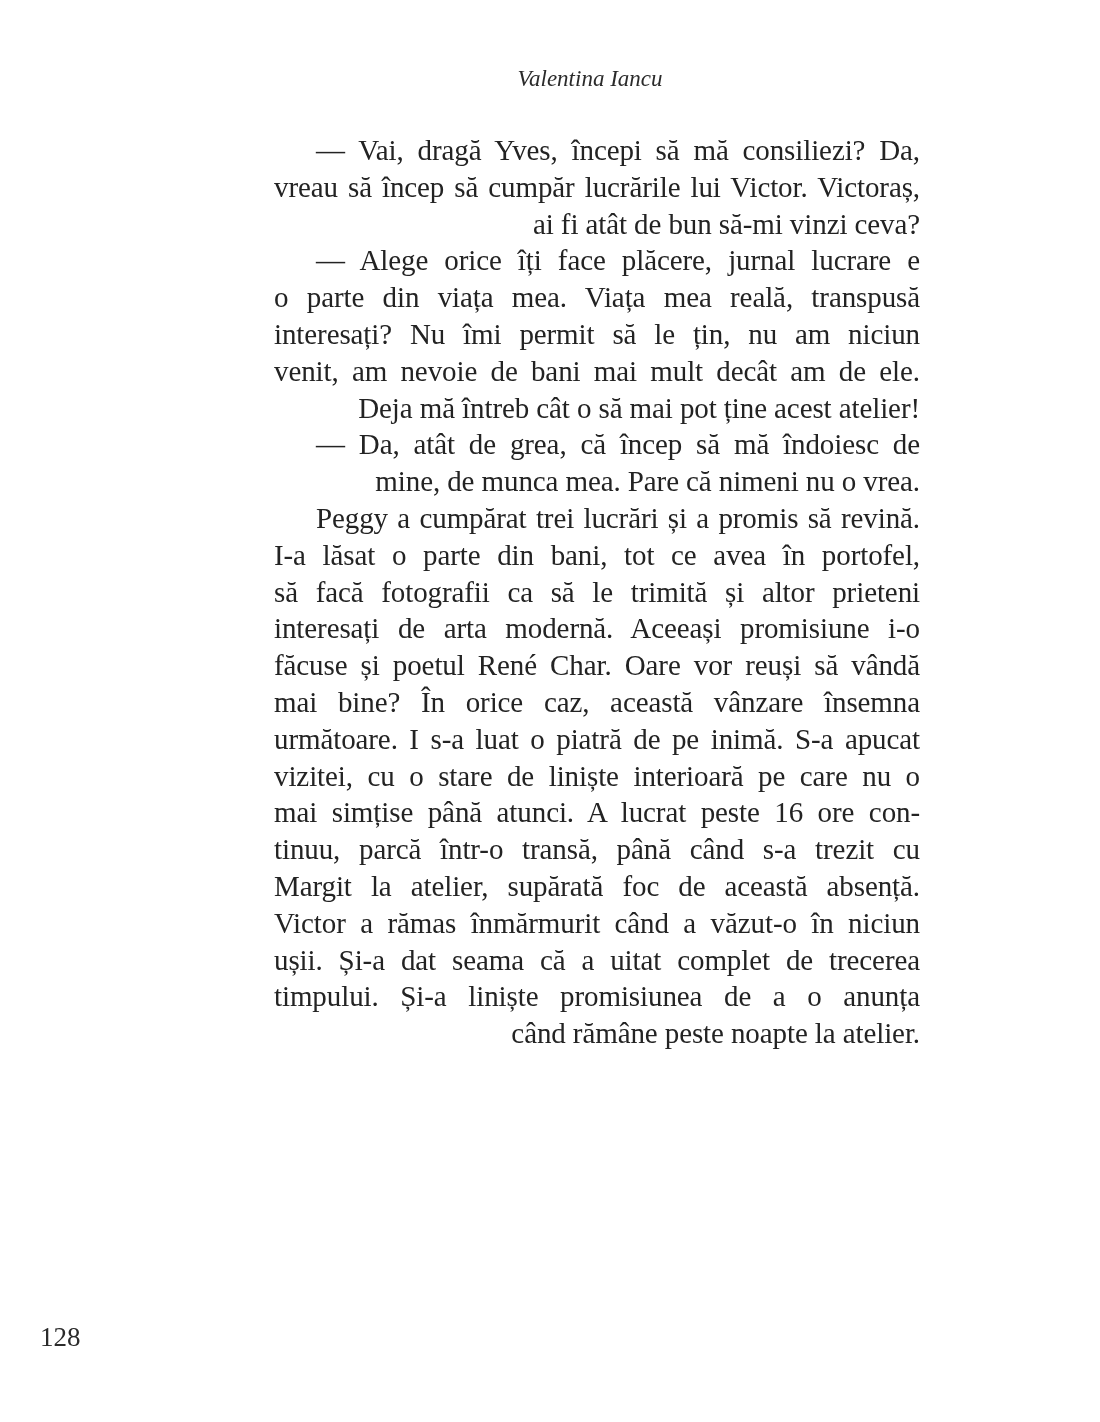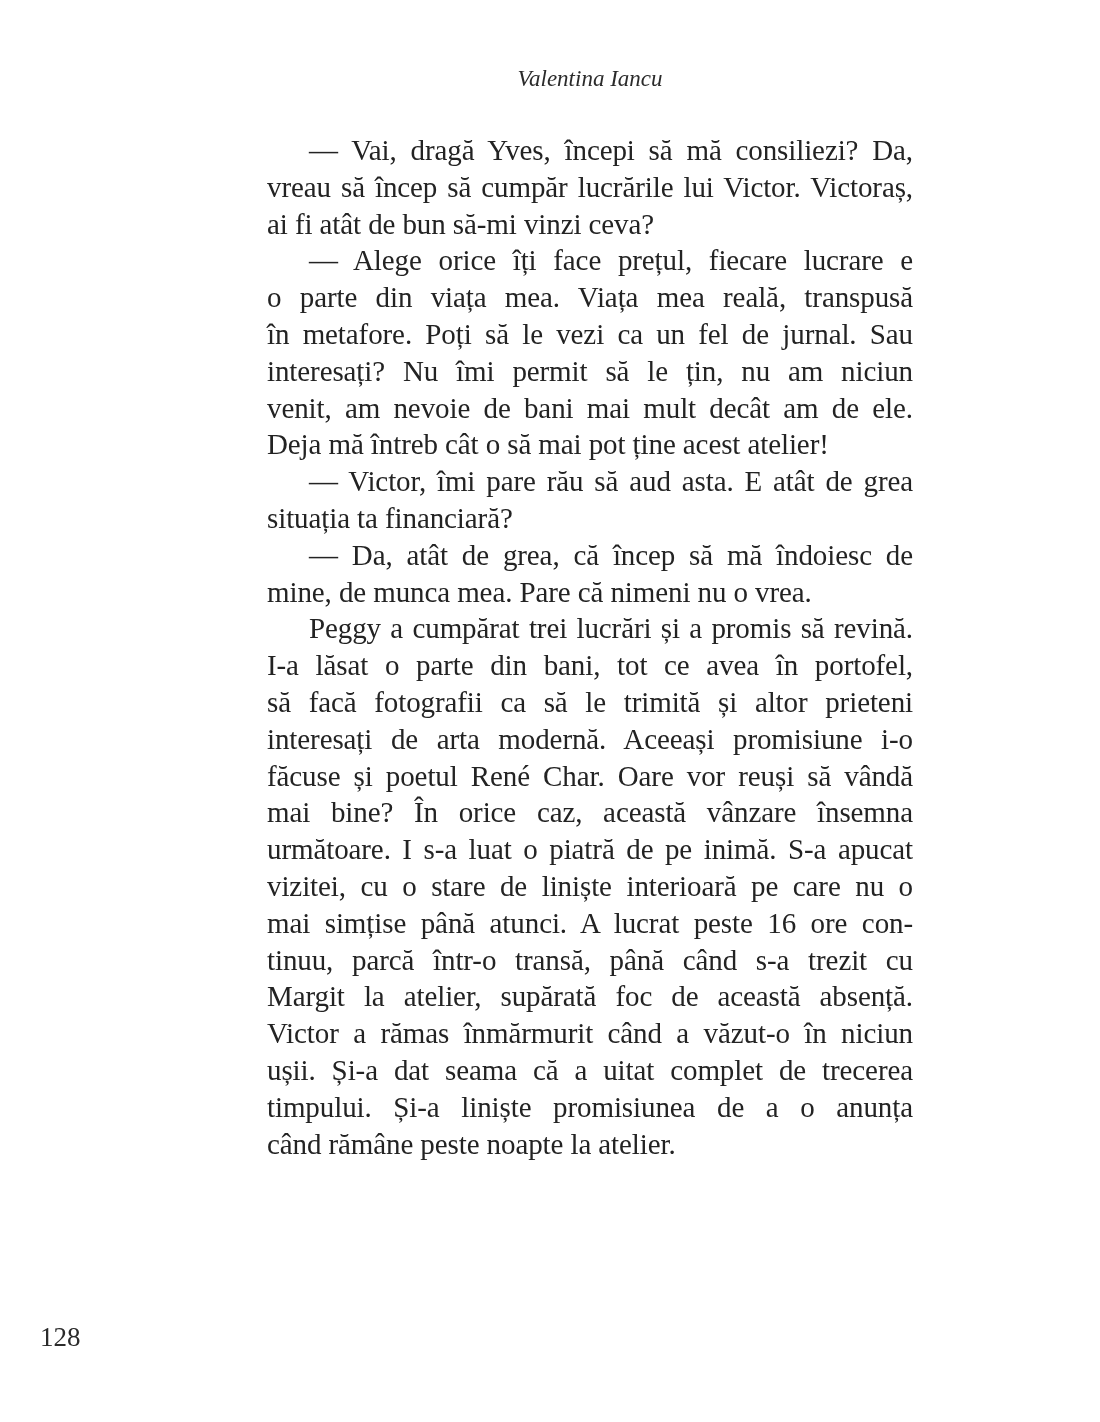--- a/index.html
+++ b/index.html
@@ -24,31 +24,31 @@
     width: 100%;
     text-align: center;
     font-style: italic;
     font-size: 23px;
     line-height: 30px;
     color: #2b2b2b;
   }
   .body-text {
     position: absolute;
     top: 132px;
-    left: 227px;
+    left: 234px;
     width: 646px;
     font-size: 29px;
     line-height: 36.8px;
     letter-spacing: -0.1px;
   }
   .paragraph {
     margin: 0;
   }
   .line {
-    text-align: left;
+    text-align: right;
     white-space: normal;
   }
   .line.just {
     text-align: justify;
     text-align-last: justify;
   }
   .line.first {
     text-indent: 42px;
   }
   .page-number {
@@ -67,30 +67,25 @@
 <div class="page">
   <div class="running-header">Valentina Iancu</div>
 
   <div class="body-text">
       <div class="paragraph">
         <div class="line first just">— Vai, dragă Yves, începi să mă consiliezi? Da,</div>
         <div class="line just">vreau să încep să cumpăr lucrările lui Victor. Victoraș,</div>
         <div class="line">ai fi atât de bun să-mi vinzi ceva?</div>
       </div>
       <div class="paragraph">
-        <div class="line first just">— Alege orice îți face prețul, fiecare lucrare e</div>
+        <div class="line first just">— Alege orice îți face plăcere, jurnal lucrare e</div>
         <div class="line just">o parte din viața mea. Viața mea reală, transpusă</div>
-        <div class="line just">în metafore. Poți să le vezi ca un fel de jurnal. Sau</div>
         <div class="line just">interesați? Nu îmi permit să le țin, nu am niciun</div>
         <div class="line just">venit, am nevoie de bani mai mult decât am de ele.</div>
         <div class="line">Deja mă întreb cât o să mai pot ține acest atelier!</div>
-      </div>
-      <div class="paragraph">
-        <div class="line first just">— Victor, îmi pare rău să aud asta. E atât de grea</div>
-        <div class="line">situația ta financiară?</div>
       </div>
       <div class="paragraph">
         <div class="line first just">— Da, atât de grea, că încep să mă îndoiesc de</div>
         <div class="line">mine, de munca mea. Pare că nimeni nu o vrea.</div>
       </div>
       <div class="paragraph">
         <div class="line first just">Peggy a cumpărat trei lucrări și a promis să revină.</div>
         <div class="line just">I-a lăsat o parte din bani, tot ce avea în portofel,</div>
         <div class="line just">să facă fotografii ca să le trimită și altor prieteni</div>
         <div class="line just">interesați de arta modernă. Aceeași promisiune i-o</div>

